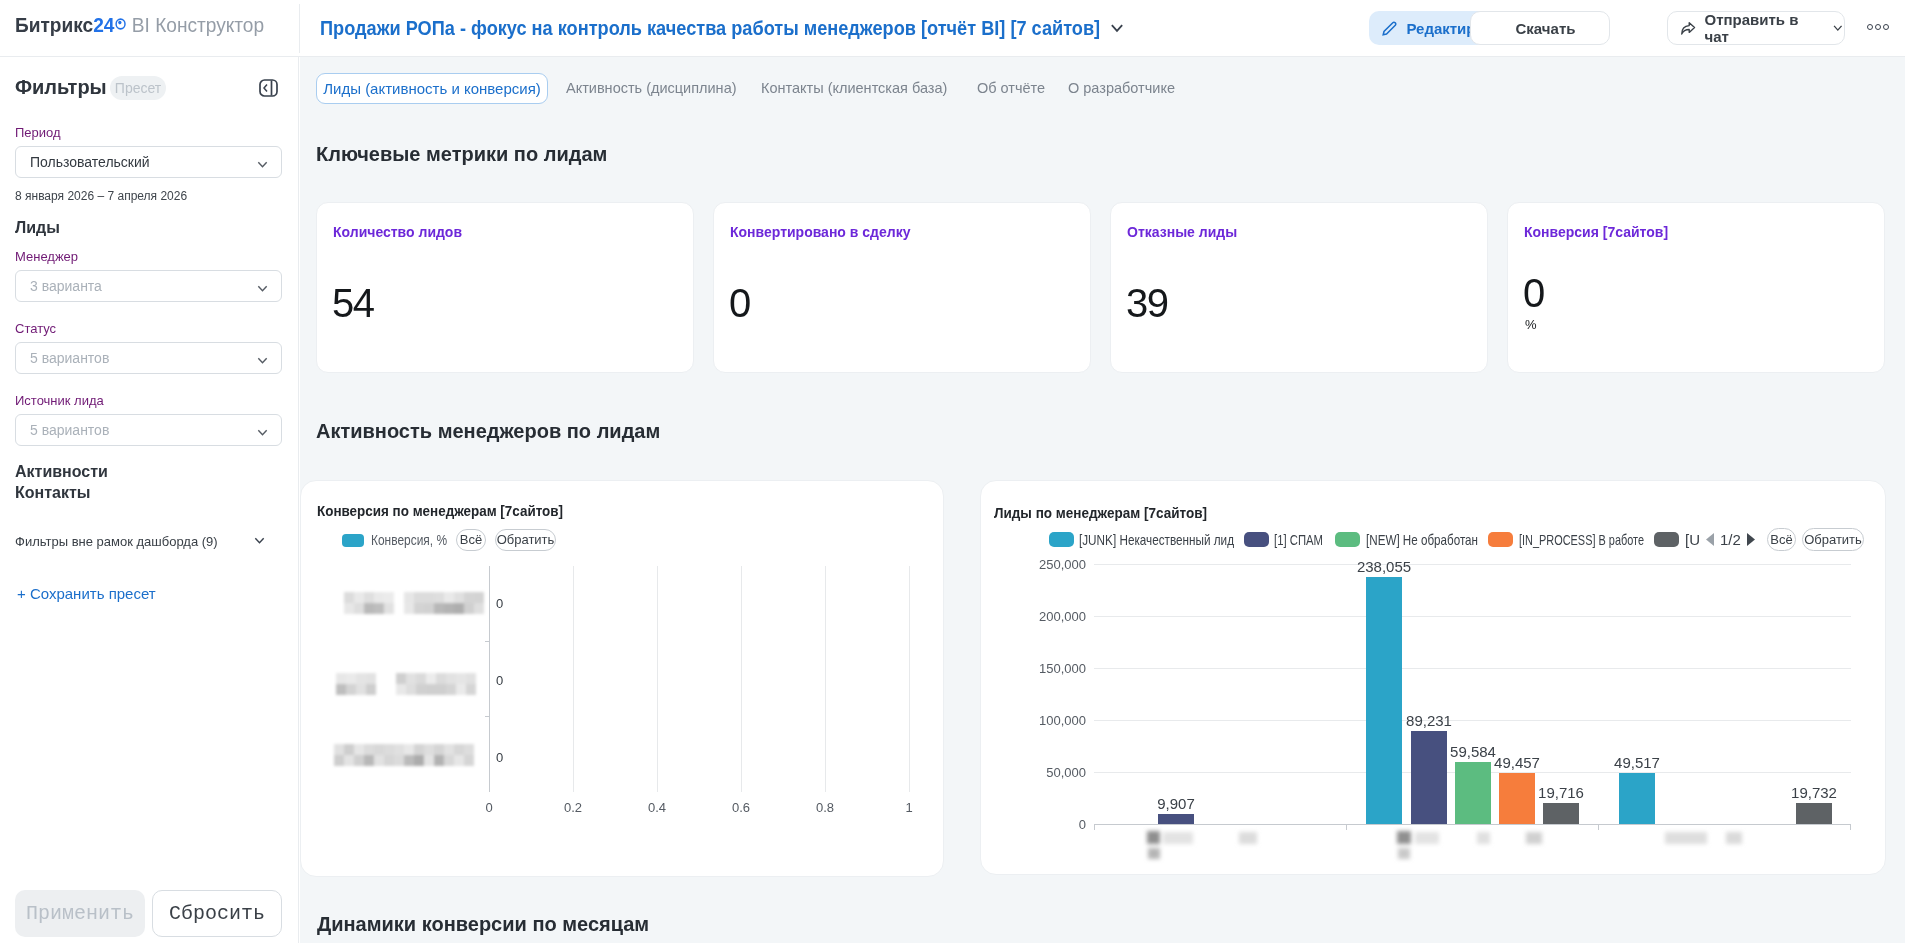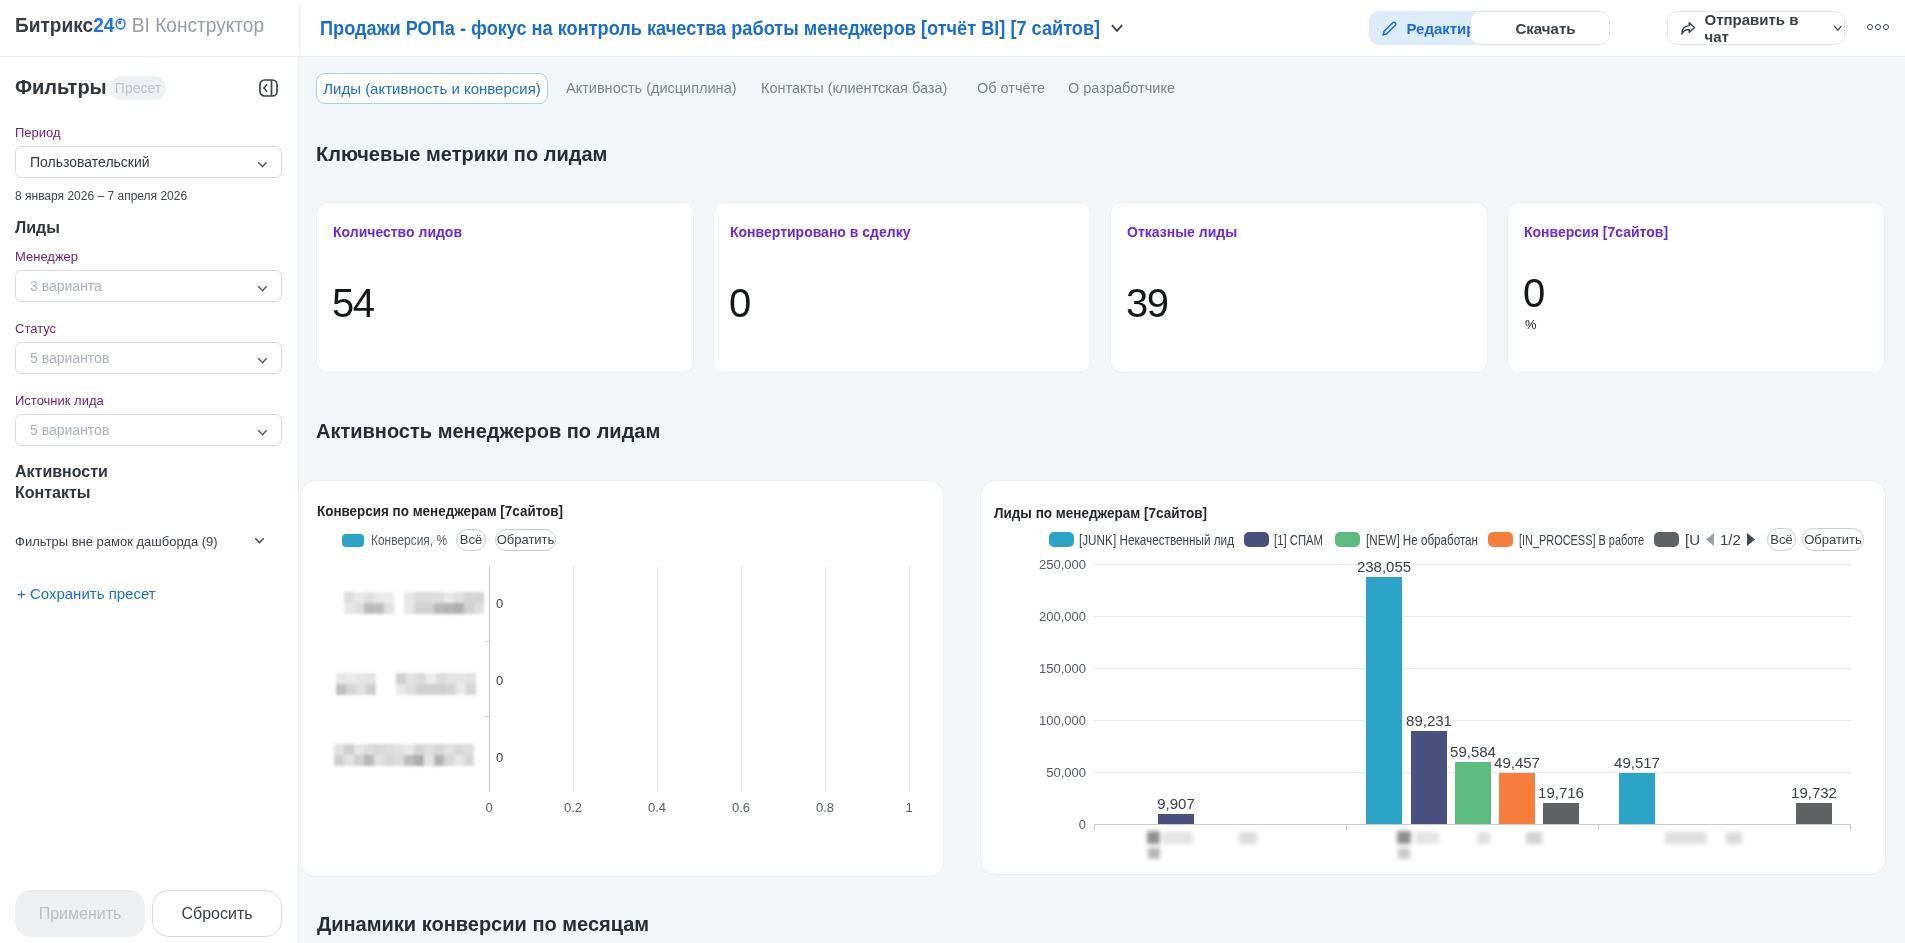--- a/index.html
+++ b/index.html
@@ -26,21 +26,21 @@
   
   #sidebar { position:absolute; left:0; top:57px; width:299px; height:886px; background:#fff; border-right:1px solid #e9ecef; }
   #sb-title { position:absolute; left:15px; top:19px; font-size:20px; font-weight:bold; color:#2f353d; }
   #sb-preset { position:absolute; left:110px; top:19px; width:56px; height:24px; background:#eef1f3; border-radius:12px; color:#bcc3ca; font-size:14px; display:flex; align-items:center; justify-content:center; }
   #sb-collapse { position:absolute; left:259px; top:22px; }
   .sb-label { position:absolute; left:15px; font-size:13px; color:#701a75; }
   .sb-select { position:absolute; left:15px; width:267px; height:32px; border:1px solid #d8dde2; border-radius:6px; background:#fff; display:flex; align-items:center; padding:0 14px; font-size:14px; color:#333940; }
   .sb-select.ph { color:#aab1b9; }
   .sb-select svg { position:absolute; right:12px; top:11px; }
   .sb-h { position:absolute; left:15px; font-size:16px; font-weight:bold; color:#2f353d; }
-  .btn-bottom { position:absolute; height:47px; border-radius:16px; font-size:16px; display:flex; align-items:center; justify-content:center; }
+  .btn-bottom { position:absolute; height:47px; border-radius:10px; font-size:20px; display:flex; align-items:center; justify-content:center;font-family:Liberation Mono, monospace; }
 
   
   #main { position:absolute; left:300px; top:57px; width:1605px; height:886px; background:#f3f6f8; }
   .tab { position:absolute; top:23px; font-size:14.5px; color:#7c848e; }
   #tab-active { position:absolute; left:16px; top:16px; width:232px; height:31px; background:#fff; border:1px solid #a9cdf0; border-radius:9px; color:#1b6fcb; font-size:15px; display:flex; align-items:center; justify-content:center; }
   .sec-h { position:absolute; font-size:20px; font-weight:bold; color:#272d34; }
   .card { position:absolute; background:#fff; border:1px solid #eceff2; border-radius:12px; }
   .kpi-title { position:absolute; left:16px; top:21px; font-size:14px; font-weight:bold; color:#6d28d9; }
   .kpi-num { position:absolute; left:15px; font-size:40px; color:#15181b; letter-spacing:-1.5px; }
   .chart-card { position:absolute; background:#fff; border:1px solid #eceff2; border-radius:16px; }

